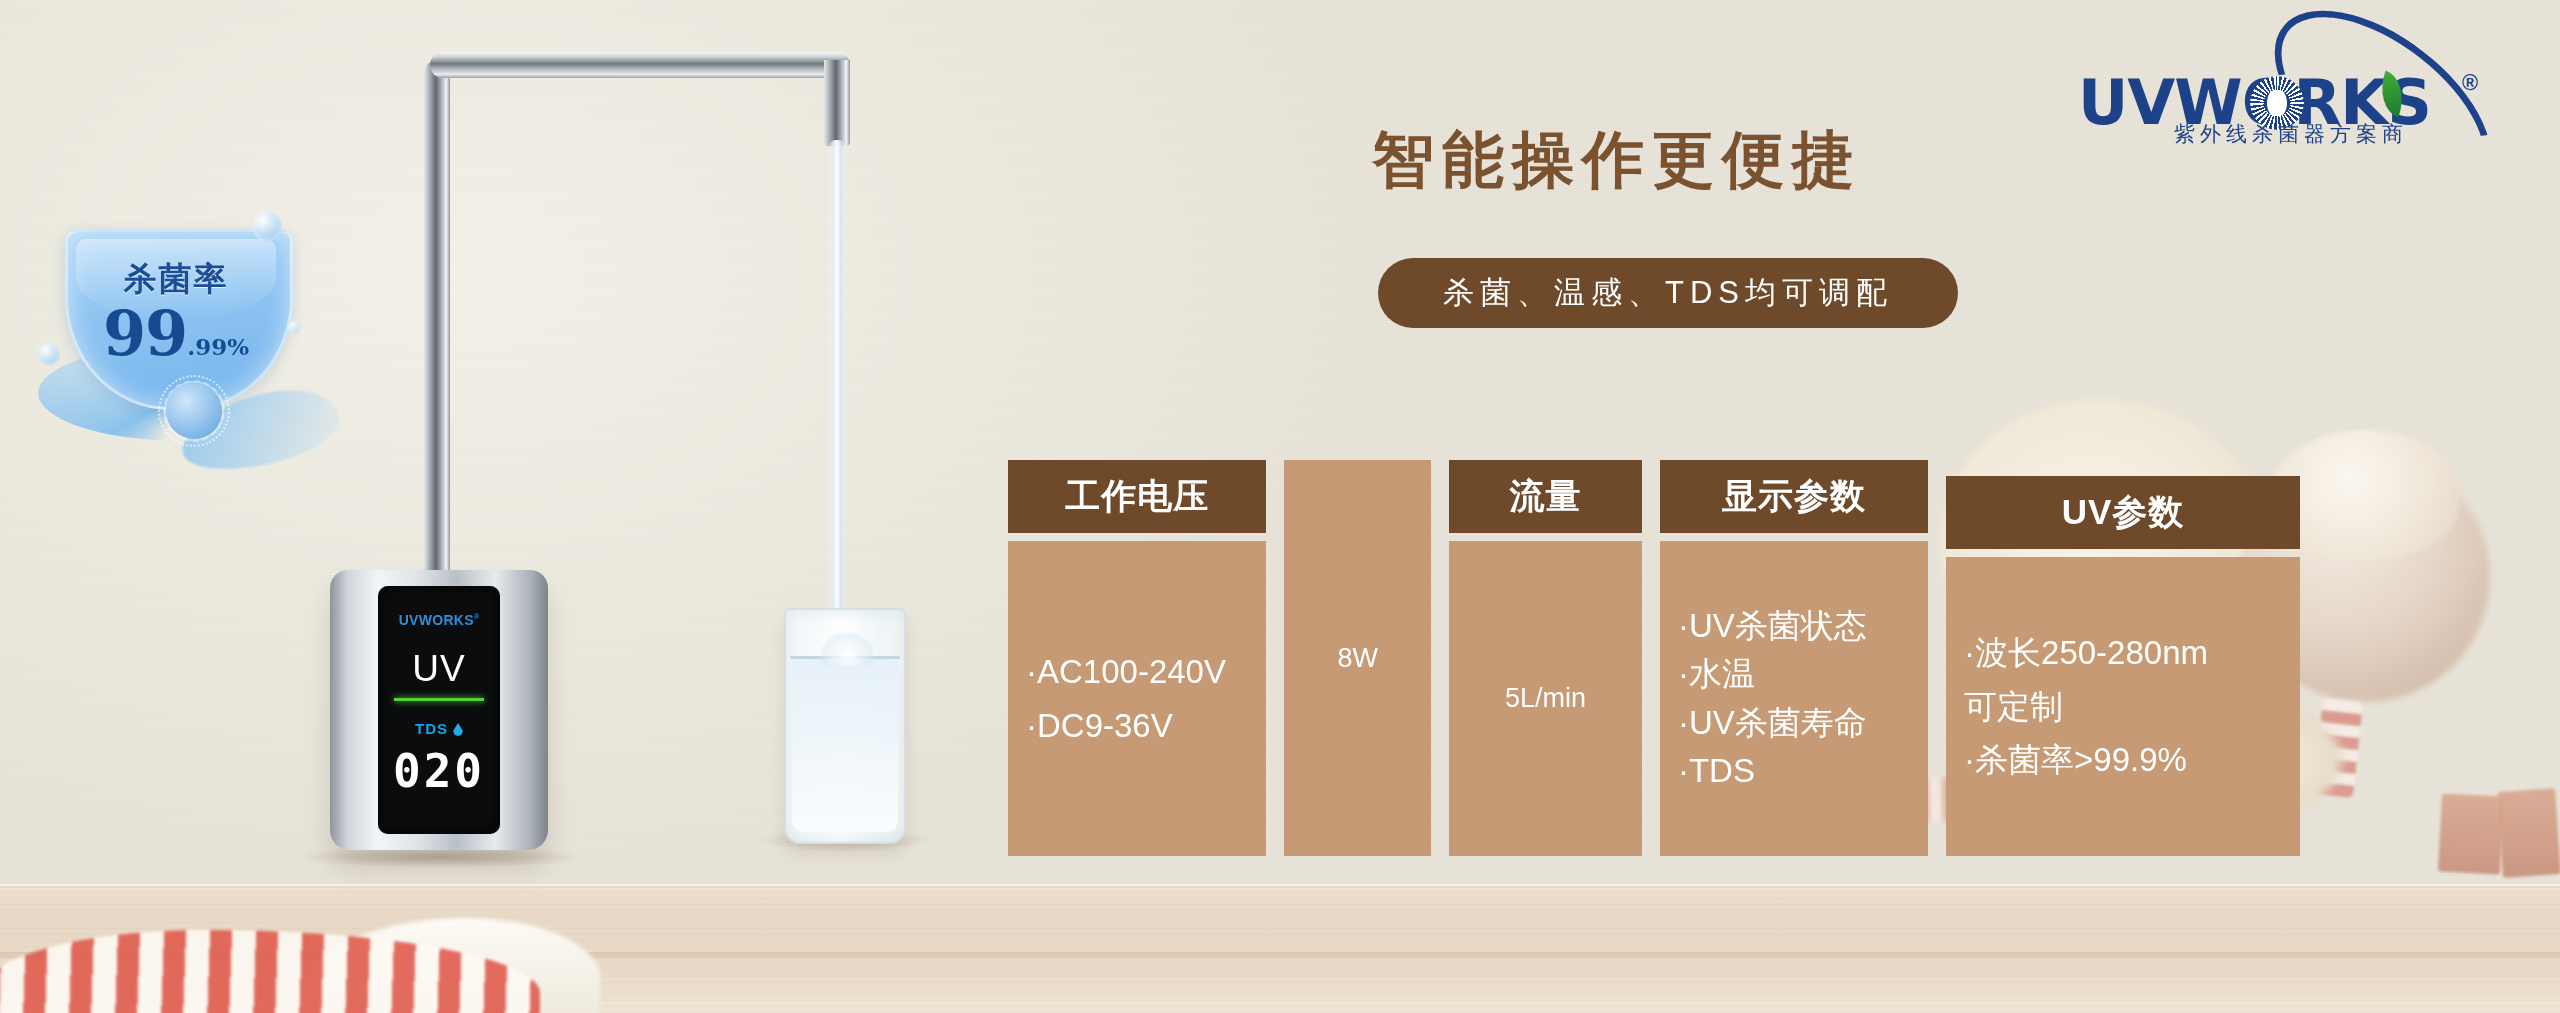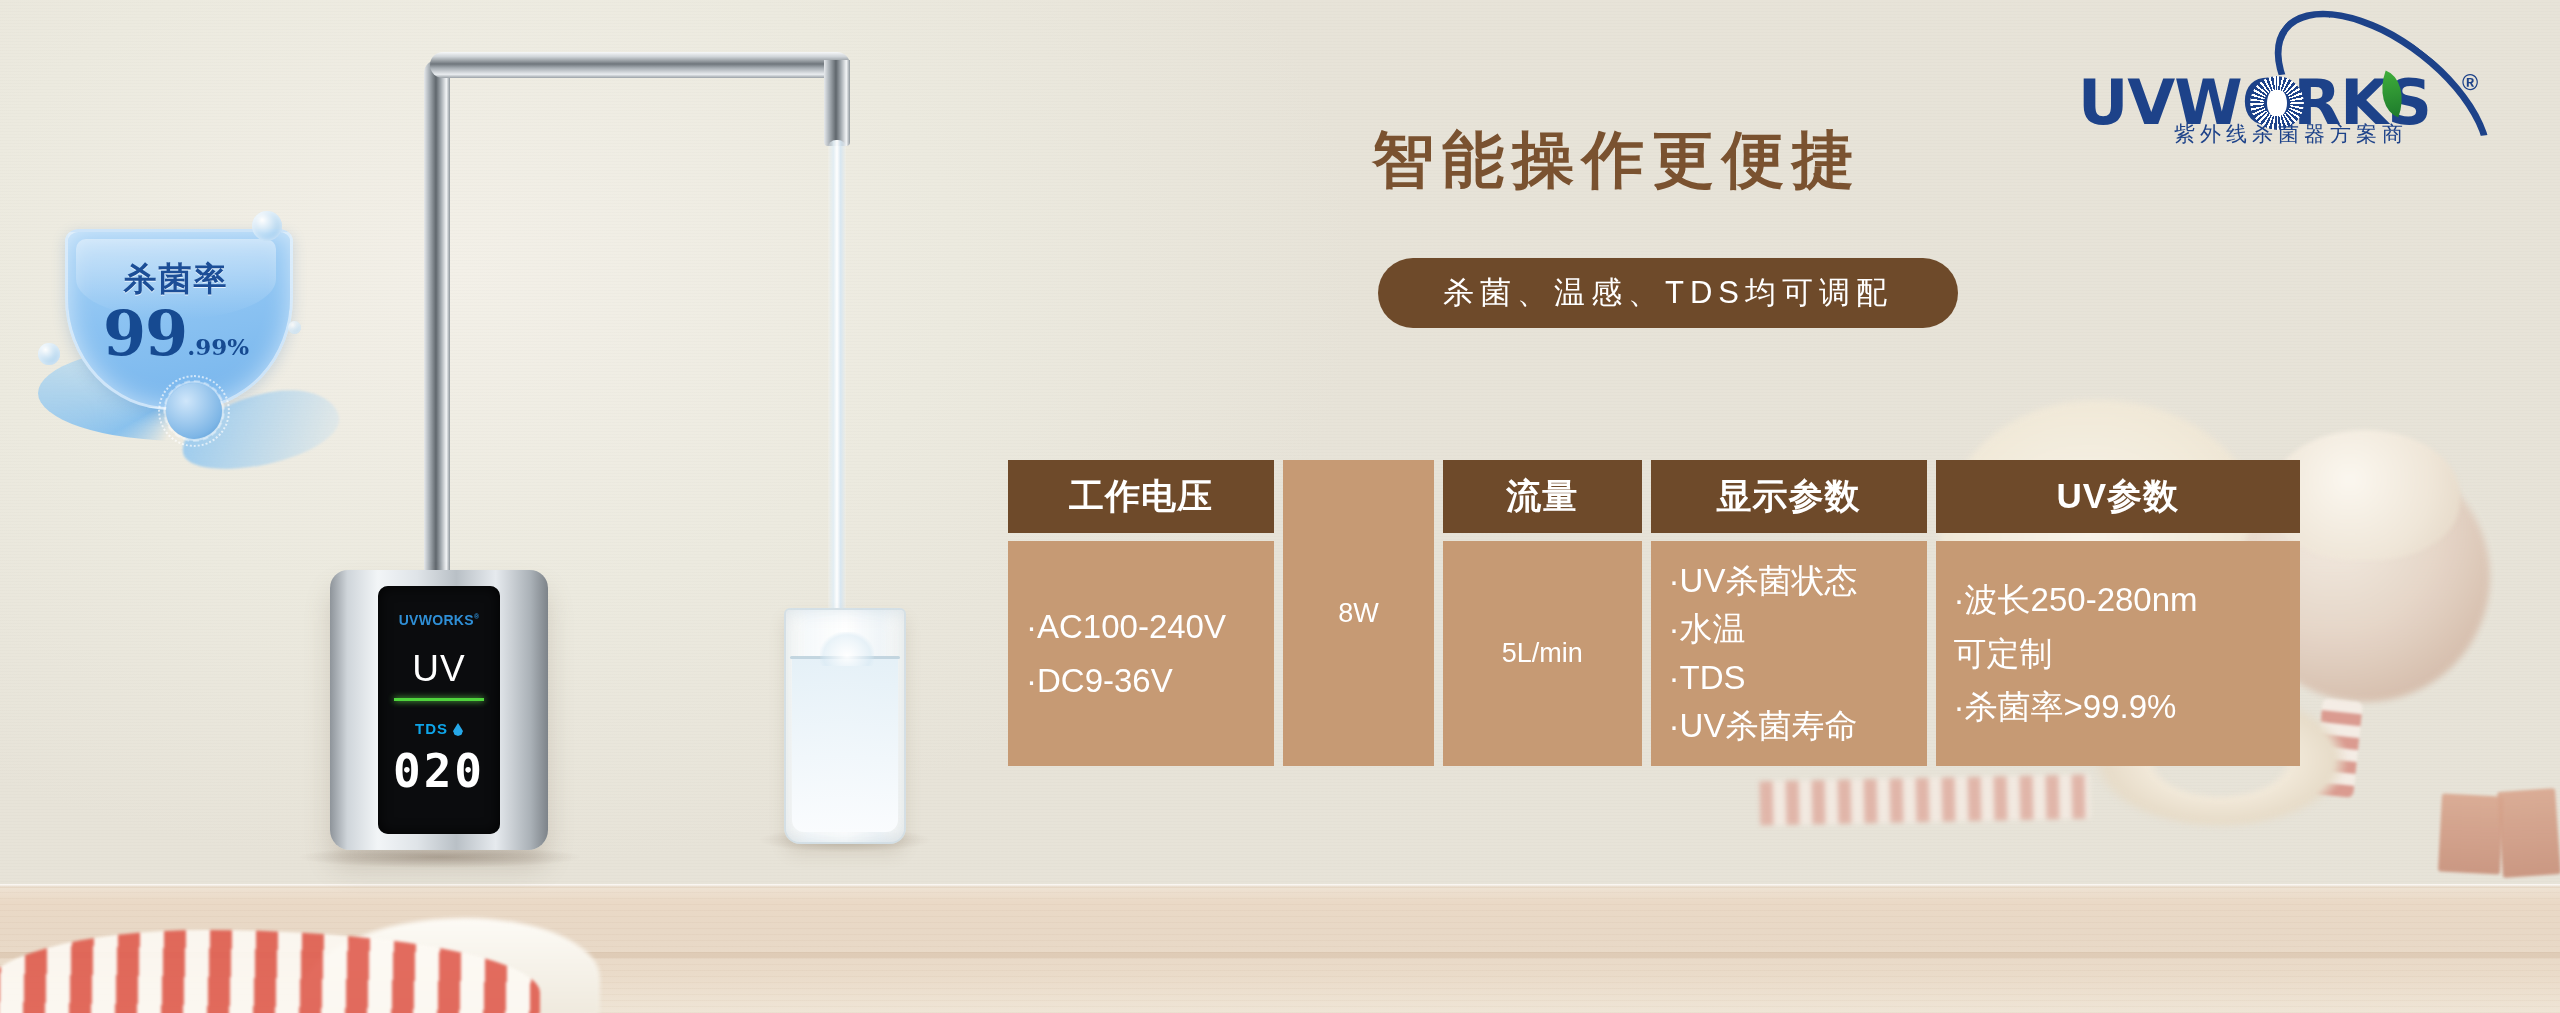--- a/index.html
+++ b/index.html
@@ -291,25 +291,25 @@
   }
   .pill{
     position:absolute;left:1378px;top:258px;width:580px;height:70px;
     background:#6e4a2a;border-radius:35px;
     display:flex;align-items:center;justify-content:center;
     color:#fff;font-size:31px;letter-spacing:6px;font-weight:400;
   }
 
   
   .spec-table{
-    position:absolute;left:1008px;top:460px;width:1292px;height:306px;
-    display:flex;gap:9px;
+    position:absolute;left:1008px;top:460px;width:1292px;height:396px;
+    display:flex;gap:18px;
   }
   .spec-col{display:flex;flex-direction:column;gap:8px;}
-  .c1{width:268px;}.c2{width:152px;}.c3{width:200px;}.c4{width:278px;}.c5{width:367px;}
+  .c1{width:268px;}.c2{width:152px;}.c3{width:200px;}.c4{width:278px;}.c5{width:367px;margin-top:16px;}
   .spec-head{
     height:73px;background:#6e4a2a;color:#fff;
     display:flex;align-items:center;justify-content:center;
     font-size:35px;font-weight:700;letter-spacing:1px;
   }
   .spec-body{
     flex:1;background:#c69a74;color:#fff;
     display:flex;flex-direction:column;justify-content:center;
     padding:0 18px;box-sizing:border-box;
   }
@@ -410,22 +410,22 @@
       <div class="spec-body center">
         <div class="spec-val">5L/min</div>
       </div>
     </div>
 
     <div class="spec-col c4">
       <div class="spec-head">显示参数</div>
       <div class="spec-body">
         <div class="spec-li tight">·UV杀菌状态</div>
         <div class="spec-li tight">·水温</div>
+        <div class="spec-li tight">·UV杀菌寿命</div>
         <div class="spec-li tight">·TDS</div>
-        <div class="spec-li tight">·UV杀菌寿命</div>
       </div>
     </div>
 
     <div class="spec-col c5">
       <div class="spec-head">UV参数</div>
       <div class="spec-body">
         <div class="spec-li">·波长250-280nm</div>
         <div class="spec-li">可定制</div>
         <div class="spec-li">·杀菌率&gt;99.9%</div>
       </div>

